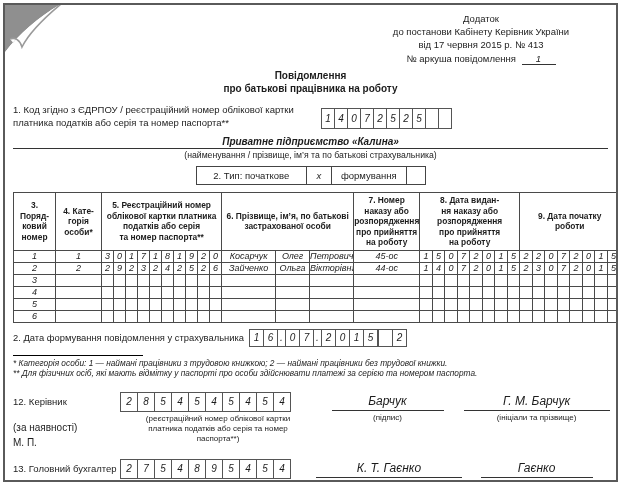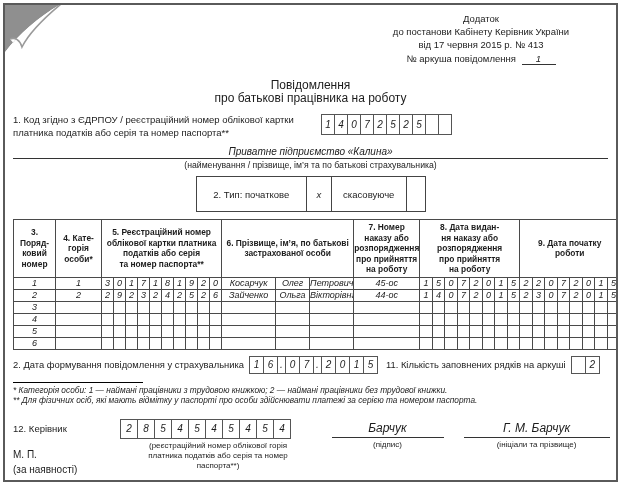--- a/index.html
+++ b/index.html
@@ -10,51 +10,51 @@
     background:#fff; border:2px solid #5a5a5a; overflow:hidden;
   }
   .corner-fold { position:absolute; top:-2px; left:-2px; z-index:5; }
 
   
   .appendix { width:250px; margin:7px 10px 0 auto; text-align:center; font-size:9.5px; line-height:13px; }
   .sheet-line { margin-top:1px; }
   .sheet-num { display:inline-block; min-width:34px; text-align:center; border-bottom:1px solid #333; font-style:italic; line-height:10px; margin-left:3px; }
 
   
-  .doc-title { text-align:center; font-weight:normal; font-size:12px; line-height:13px; margin-top:14px; }
-
-  
-  .sec1 { display:flex; align-items:flex-start; margin:9px 8px 0 8px; }
+  .doc-title { text-align:center; font-weight:bold; font-size:10px; line-height:13px; margin-top:4px; }
+
+  
+  .sec1 { display:flex; align-items:flex-end; margin:9px 8px 0 8px; }
   .sec1-label { width:302px; font-size:9.5px; line-height:12.5px; }
   .sec1-boxes { margin-left:6px; }
 
   
   .digit-row { display:flex; }
   .dcell {
     width:14px; height:21px; border:1px solid #555; margin-left:-1px;
     display:flex; align-items:center; justify-content:center;
     font-style:italic; font-size:10px; background:#fff; flex:none;
   }
   .dcell:first-child { margin-left:0; }
   .dcell.dot { width:8px; }
   .digit-row.mid .dcell { width:15px; height:18px; }
   .digit-row.mid .dcell.dot { width:9px; }
   .digit-row.big .dcell { width:18px; height:20px; }
 
   
   .insurer-name {
-    margin:7px 8px 0 8px; text-align:center; font-style:italic; font-weight:normal;
+    margin:7px 8px 0 8px; text-align:center; font-style:italic; font-weight:bold;
     font-size:10px; border-bottom:1px solid #333; padding-bottom:1px;
   }
   .insurer-caption { text-align:center; font-size:8.7px; margin-top:1px; }
 
   
   .type-box { display:flex; width:230px; margin:6px auto 0 auto; }
   .type-box > div {
-    border:1px solid #444; margin-left:-1px; height:36px;
+    border:1px solid #444; margin-left:-1px; height:19px;
     display:flex; align-items:center; justify-content:center; font-size:9.5px;
   }
   .type-box > div:first-child { margin-left:0; }
   .tb-label { width:112px; }
   .tb-mark  { width:26px; font-style:italic; }
   .tb-label2{ width:76px; }
   .tb-mark2 { width:20px; }
 
   
   .main-table { border-collapse:collapse; table-layout:fixed; width:600px; margin:7px 8px 0 8px; }
@@ -131,21 +131,21 @@
         <span class="dcell"></span>
       </div>
   </div>
 
   <div class="insurer-name">Приватне підприємство «Калина»</div>
   <div class="insurer-caption">(найменування / прізвище, ім’я та по батькові страхувальника)</div>
 
   <div class="type-box">
     <div class="tb-label">2. Тип: початкове</div>
     <div class="tb-mark">х</div>
-    <div class="tb-label2">скасовуюче</div>
+    <div class="tb-label2">формування</div>
     <div class="tb-mark2"></div>
   </div>
 
   <table class="main-table">
     <colgroup id="table-cols">
         <col style="width: 42px;">
         <col style="width: 46px;">
         <col style="width: 12px;">
         <col style="width: 12px;">
         <col style="width: 12px;">
@@ -421,53 +421,52 @@
         <span class="dcell">6</span>
         <span class="dcell dot">.</span>
         <span class="dcell">0</span>
         <span class="dcell">7</span>
         <span class="dcell dot">.</span>
         <span class="dcell">2</span>
         <span class="dcell">0</span>
         <span class="dcell">1</span>
         <span class="dcell">5</span>
       </span>
-    <span class="lbl11">11. Кількість заповнених рядків на аркуші</span>
     <span class="digit-row mid">
         <span class="dcell"></span>
         <span class="dcell">2</span>
       </span>
   </div>
 
   <div class="fn-divider"></div>
   <div class="footnote">* Категорія особи: 1 — наймані працівники з трудовою книжкою; 2 — наймані працівники без трудової книжки.</div>
   <div class="footnote">** Для фізичних осіб, які мають відмітку у паспорті про особи здійснювати платежі за серією та номером паспорта.</div>
 
   <div class="sig-row director">
     <div class="sig-label">
       <div>12. Керівник</div>
       <div class="stamp">
+        <div>(за наявності)</div>
         <div>М. П.</div>
-        <div>(за наявності)</div>
       </div>
     </div>
     <div class="sig-boxes-wrap">
       <div class="digit-row big">
           <span class="dcell">2</span>
           <span class="dcell">8</span>
           <span class="dcell">5</span>
           <span class="dcell">4</span>
           <span class="dcell">5</span>
           <span class="dcell">4</span>
           <span class="dcell">5</span>
           <span class="dcell">4</span>
           <span class="dcell">5</span>
           <span class="dcell">4</span>
         </div>
-      <div class="sig-caption">(реєстраційний номер облікової горія
+      <div class="sig-caption">(реєстраційний номер облікової картки
 платника податків або серія та номер
 паспорта**)</div>
     </div>
     <div class="sig-col signature">
       <div class="sig-name">Барчук</div>
       <div class="sig-caption">(підпис)</div>
     </div>
     <div class="sig-col initials">
       <div class="sig-name">Г. М. Барчук</div>
       <div class="sig-caption">(ініціали та прізвище)</div>

